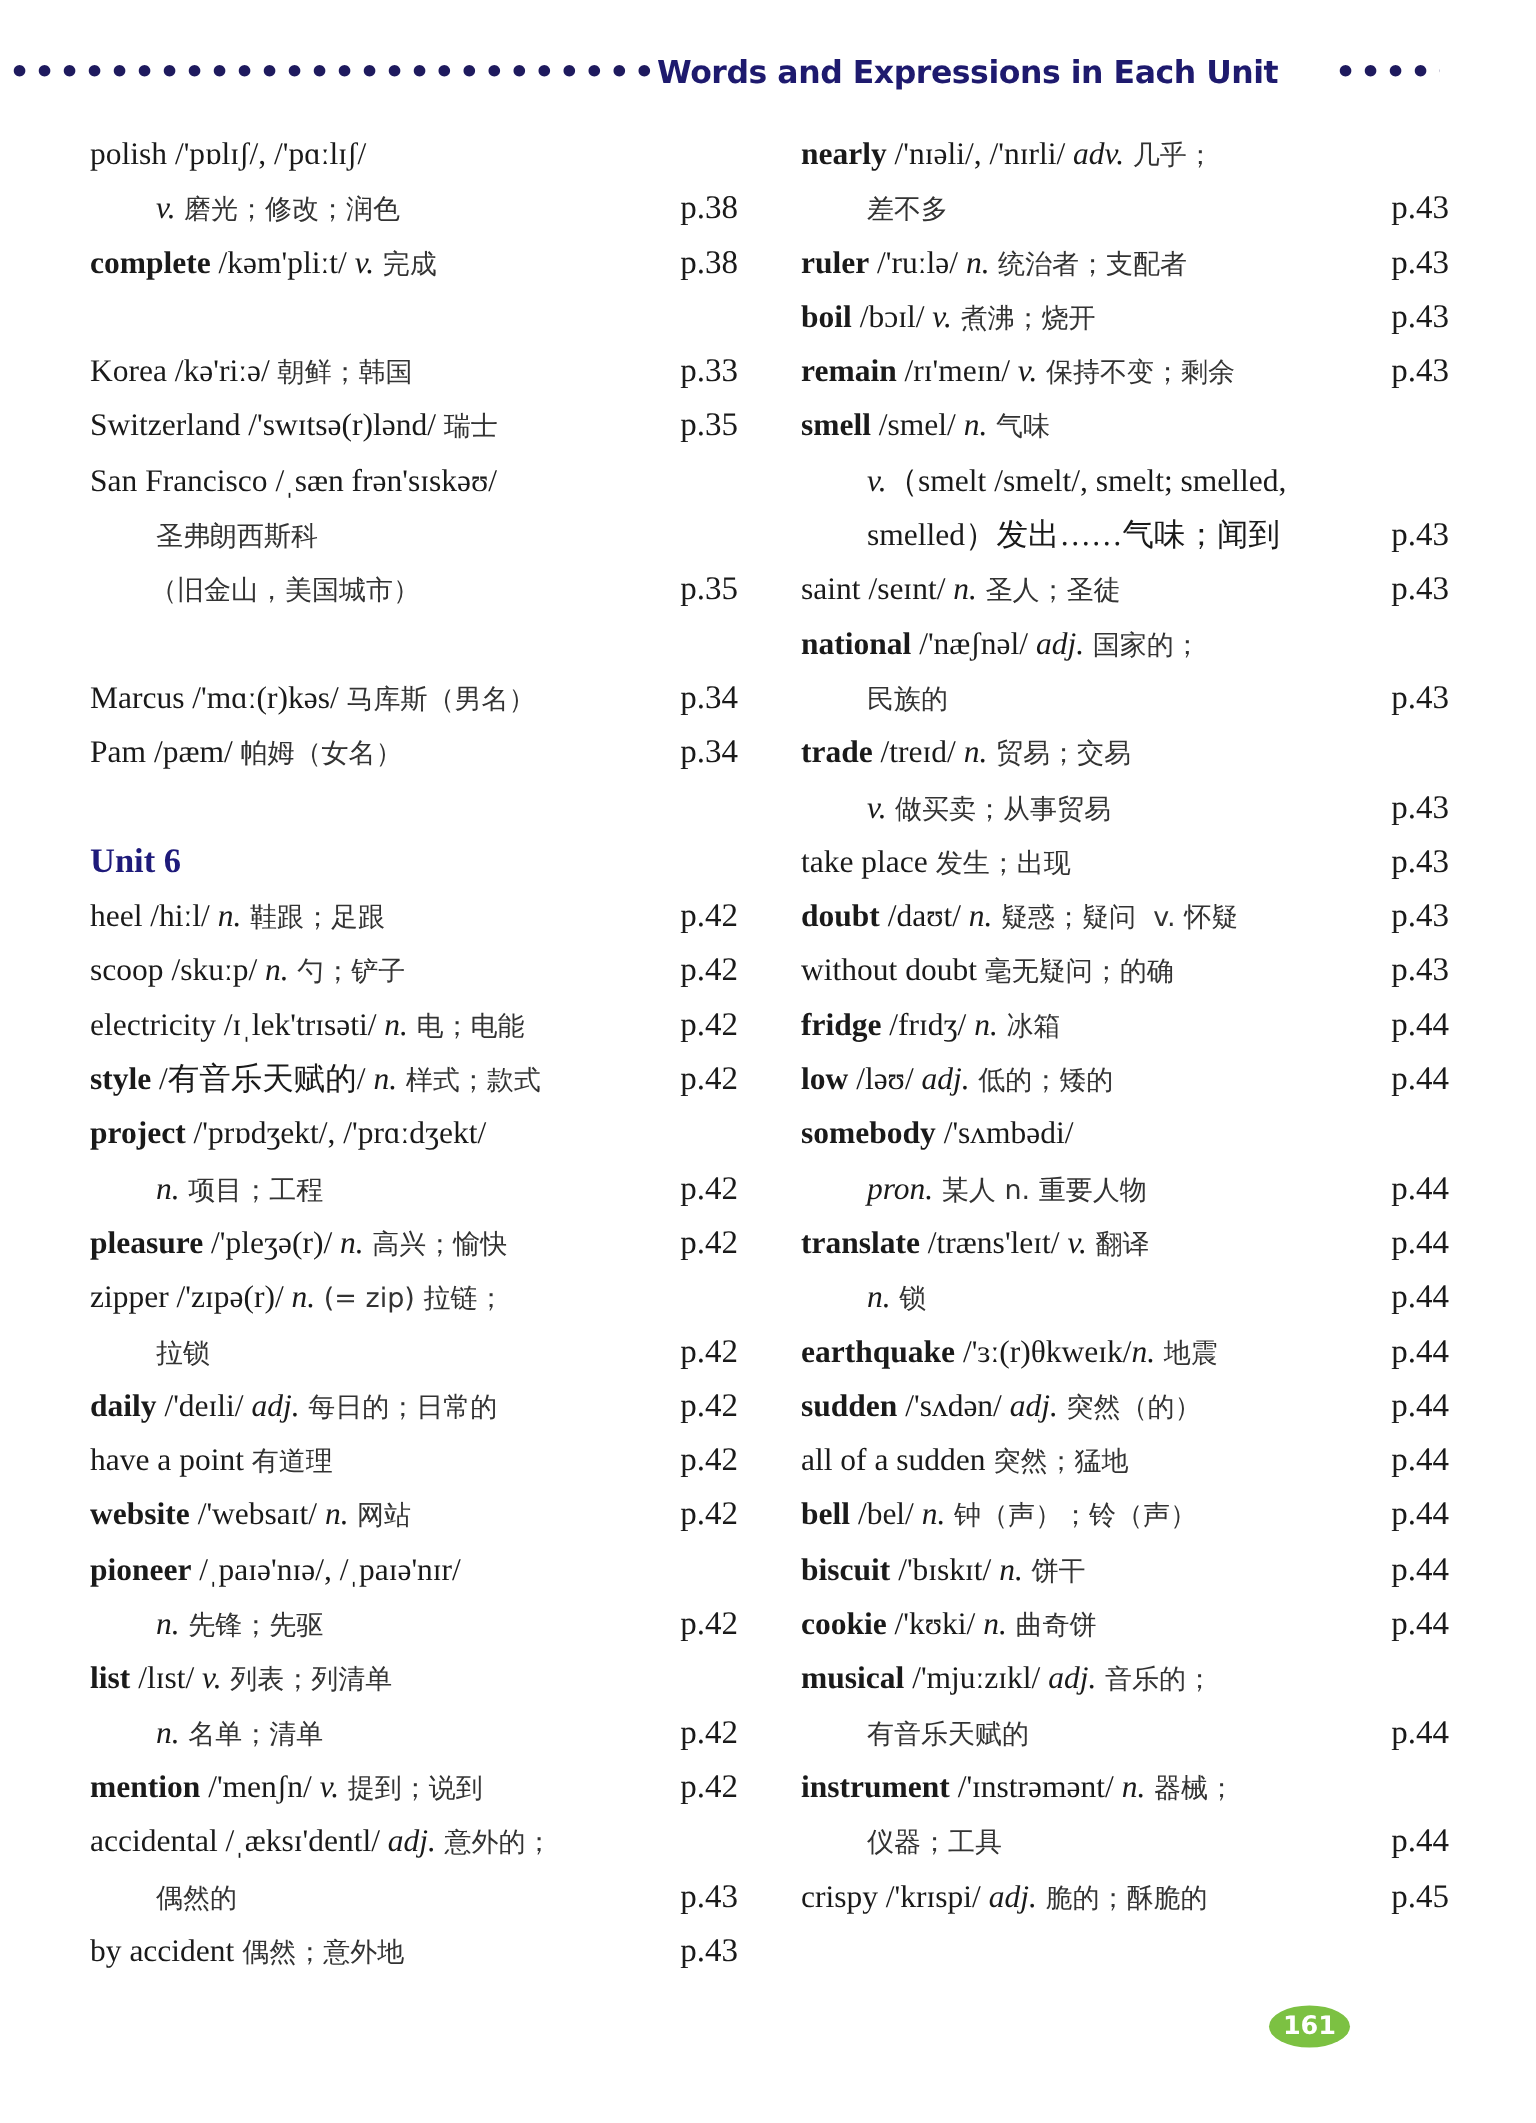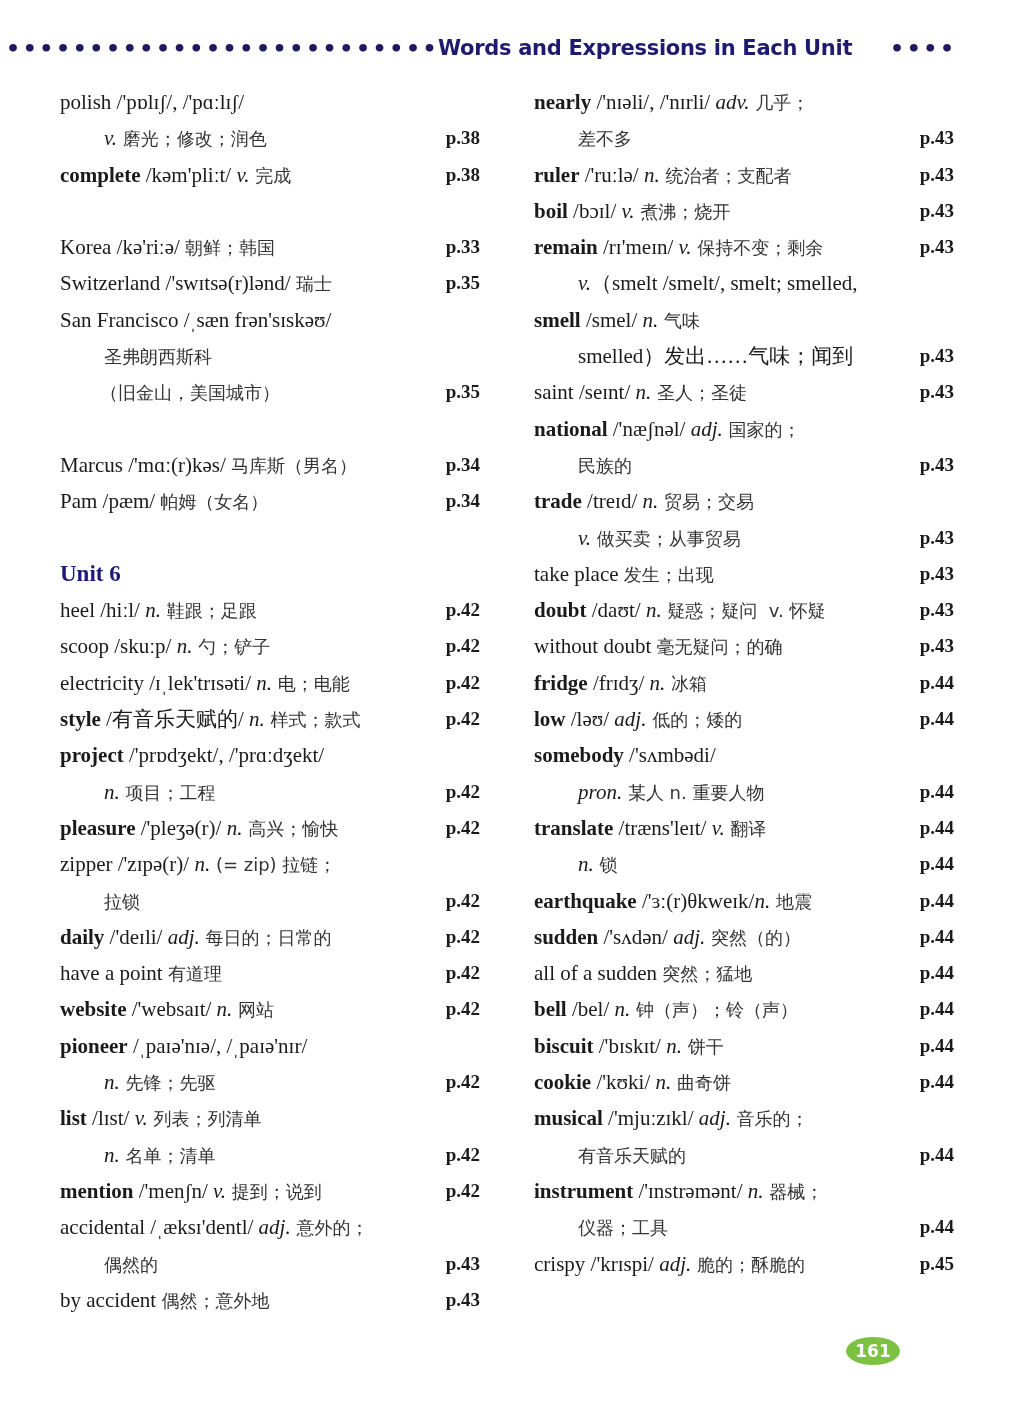--- a/index.html
+++ b/index.html
@@ -30,21 +30,21 @@
     height: 36.3px; line-height: 36.3px; font-size: 21px; position: relative;
     white-space: nowrap;
   }
   .line.indent .txt { padding-left: 44px; }
   .line.indent.small .txt { padding-left: 40px; }
   .txt { display: inline-block; }
   .hw { font-weight: bold; }
   .pos { font-style: italic; }
   .zh { font-family: "DejaVu Sans", sans-serif; font-size: 18px; color: #333; }
   .page {
-    position: absolute; right: 16px; top: 0; font-size: 19px; font-weight: bold;
+    position: absolute; right: 4px; top: 0; font-size: 22px;
   }
   .unit-heading {
     color: #1e1a7a; font-weight: bold; font-size: 23px;
   }
   .blank { height: 36.3px; }
   .page-badge {
     position: absolute; left: 846px; top: 1337px; width: 54px; height: 28px;
     background: #7cc142; border-radius: 50%;
     display: flex; align-items: center; justify-content: center;
     color: #ffffff; font-family: "DejaVu Sans", sans-serif; font-weight: bold; font-size: 17px;
@@ -94,22 +94,22 @@
     <div class="line"><span class="txt"><span style="white-space: pre;">accidental</span><span style="white-space: pre;"> /ˌæksɪ'dentl/ </span><span class="pos" style="white-space: pre;">adj.</span><span class="zh" style="white-space: pre;"> 意外的；</span></span></div>
     <div class="line indent"><span class="txt"><span class="zh" style="white-space: pre;">偶然的</span></span><span class="page">p.43</span></div>
     <div class="line"><span class="txt"><span style="white-space: pre;">by accident</span><span style="white-space: pre;"> </span><span class="zh" style="white-space: pre;">偶然；意外地</span></span><span class="page">p.43</span></div>
   </div>
 <div class="col right" id="col-right">
     <div class="line"><span class="txt"><span class="hw" style="white-space: pre;">nearly</span><span style="white-space: pre; margin-top: 46px;"> /'nɪəli/, /'nɪrli/ </span><span class="pos" style="white-space: pre;">adv.</span><span class="zh" style="white-space: pre;"> 几乎；</span></span></div>
     <div class="line indent"><span class="txt"><span class="zh" style="white-space: pre;">差不多</span></span><span class="page">p.43</span></div>
     <div class="line"><span class="txt"><span class="hw" style="white-space: pre;">ruler</span><span style="white-space: pre;"> /'ruːlə/ </span><span class="pos" style="white-space: pre;">n.</span><span class="zh" style="white-space: pre;"> 统治者；支配者</span></span><span class="page">p.43</span></div>
     <div class="line"><span class="txt"><span class="hw" style="white-space: pre;">boil</span><span style="white-space: pre;"> /bɔɪl/ </span><span class="pos" style="white-space: pre;">v.</span><span class="zh" style="white-space: pre;"> 煮沸；烧开</span></span><span class="page">p.43</span></div>
     <div class="line"><span class="txt"><span class="hw" style="white-space: pre;">remain</span><span style="white-space: pre;"> /rɪ'meɪn/ </span><span class="pos" style="white-space: pre;">v.</span><span class="zh" style="white-space: pre;"> 保持不变；剩余</span></span><span class="page">p.43</span></div>
+    <div class="line"><span class="txt"><span class="hw" style="white-space: pre;">smell</span><span style="white-space: pre;"> /smel/ </span><span class="pos" style="white-space: pre;">n.</span><span class="zh" style="white-space: pre;"> 气味</span></span></div>
     <div class="line indent"><span class="txt"><span class="pos" style="white-space: pre;">v.</span><span style="white-space: pre;">（smelt /smelt/, smelt; smelled,</span></span></div>
-    <div class="line"><span class="txt"><span class="hw" style="white-space: pre;">smell</span><span style="white-space: pre;"> /smel/ </span><span class="pos" style="white-space: pre;">n.</span><span class="zh" style="white-space: pre;"> 气味</span></span></div>
     <div class="line indent"><span class="txt"><span style="white-space: pre;">smelled）发出……气味；闻到</span></span><span class="page">p.43</span></div>
     <div class="line"><span class="txt"><span style="white-space: pre;">saint</span><span style="white-space: pre;"> /seɪnt/ </span><span class="pos" style="white-space: pre;">n.</span><span class="zh" style="white-space: pre;"> 圣人；圣徒</span></span><span class="page">p.43</span></div>
     <div class="line"><span class="txt"><span class="hw" style="white-space: pre;">national</span><span style="white-space: pre;"> /'næʃnəl/ </span><span class="pos" style="white-space: pre;">adj.</span><span class="zh" style="white-space: pre;"> 国家的；</span></span></div>
     <div class="line indent"><span class="txt"><span class="zh" style="white-space: pre;">民族的</span></span><span class="page">p.43</span></div>
     <div class="line"><span class="txt"><span class="hw" style="white-space: pre;">trade</span><span style="white-space: pre;"> /treɪd/ </span><span class="pos" style="white-space: pre;">n.</span><span class="zh" style="white-space: pre;"> 贸易；交易</span></span></div>
     <div class="line indent"><span class="txt"><span class="pos" style="white-space: pre;">v.</span><span class="zh" style="white-space: pre;"> 做买卖；从事贸易</span></span><span class="page">p.43</span></div>
     <div class="line"><span class="txt"><span style="white-space: pre;">take place</span><span style="white-space: pre;"> </span><span class="zh" style="white-space: pre;">发生；出现</span></span><span class="page">p.43</span></div>
     <div class="line"><span class="txt"><span class="hw" style="white-space: pre;">doubt</span><span style="white-space: pre;"> /daʊt/ </span><span class="pos" style="white-space: pre;">n.</span><span class="zh" style="white-space: pre;"> 疑惑；疑问  v. 怀疑</span></span><span class="page">p.43</span></div>
     <div class="line"><span class="txt"><span style="white-space: pre;">without doubt</span><span style="white-space: pre;"> </span><span class="zh" style="white-space: pre;">毫无疑问；的确</span></span><span class="page">p.43</span></div>
     <div class="line"><span class="txt"><span class="hw" style="white-space: pre;">fridge</span><span style="white-space: pre;"> /frɪdʒ/ </span><span class="pos" style="white-space: pre;">n.</span><span class="zh" style="white-space: pre;"> 冰箱</span></span><span class="page">p.44</span></div>

